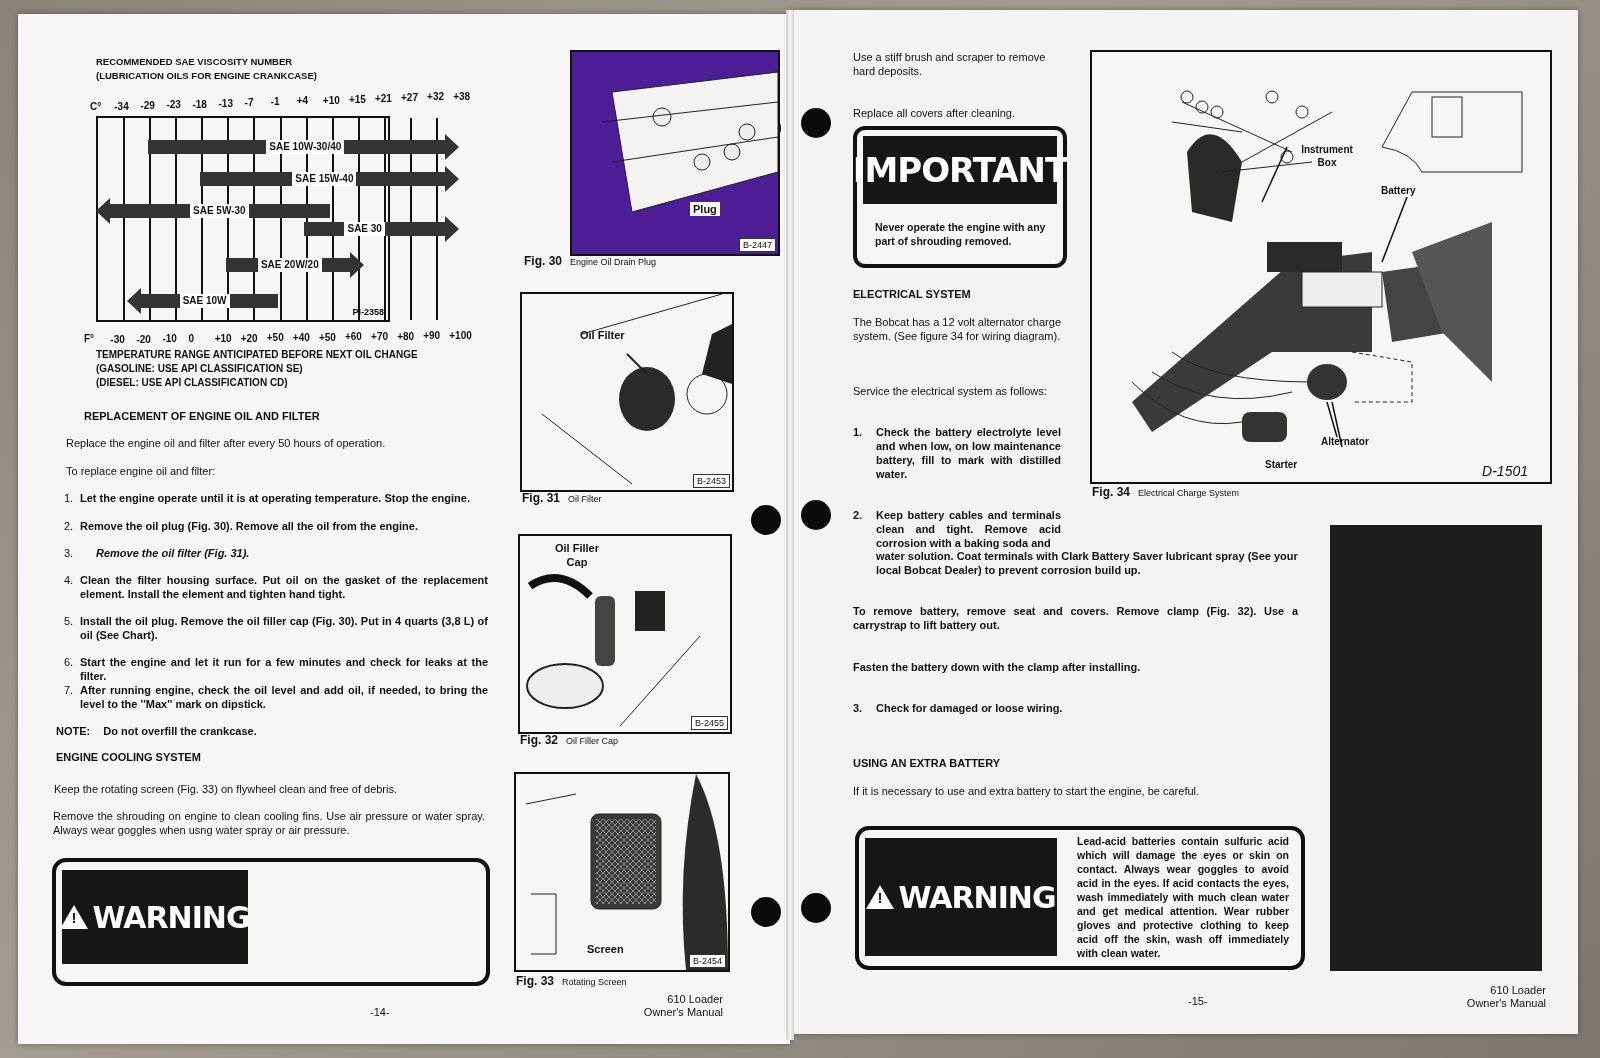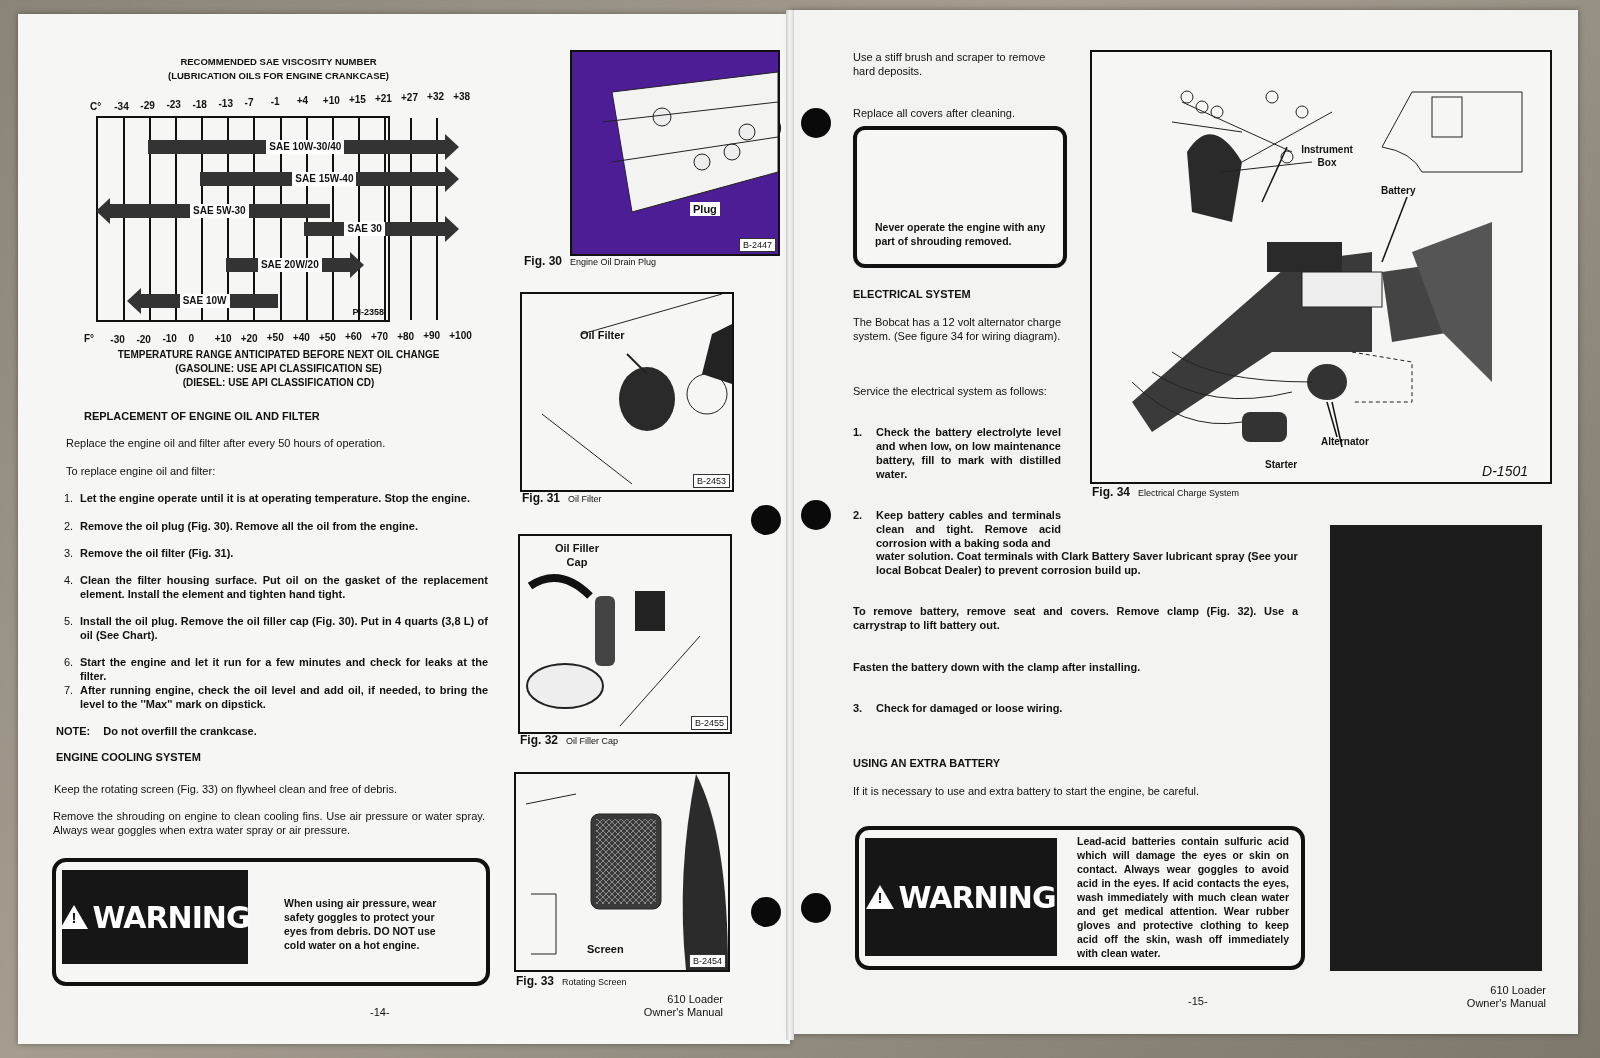--- a/index.html
+++ b/index.html
@@ -11,21 +11,21 @@
   #page-right{left:790px;top:10px;width:788px;height:1024px;background:#f3f3f1;}
   .spine{position:absolute;left:786px;top:10px;width:8px;height:1030px;
          background:linear-gradient(90deg,#cfcfcc,#f5f5f3,#d5d5d2);}
   .hole{position:absolute;width:30px;height:30px;border-radius:50%;background:#0a0a0a;}
   .abs{position:absolute;}
   .txt{font-size:11px;line-height:14px;}
   .bold{font-weight:bold;}
   .h{font-size:11px;font-weight:bold;}
   .just{text-align:justify;}
   
-  .chart-title{font-size:9.5px;font-weight:bold;text-align:center;line-height:14px;}
+  .chart-title{font-size:9.5px;font-weight:bold;text-align:left;line-height:14px;}
   .tick{position:absolute;font-size:10px;font-weight:bold;white-space:nowrap;}
   .grid{position:absolute;left:96px;top:116px;width:294px;height:206px;border:2px solid #111;box-sizing:border-box;}
   .gline{position:absolute;top:0;bottom:0;width:2px;background:#111;}
   .bar{position:absolute;height:14px;background:#333;}
   .bar .lbl{position:absolute;top:0;background:#fff;font-size:10px;font-weight:bold;padding:0 3px;line-height:14px;white-space:nowrap;}
   .ar-r{position:absolute;top:-6px;width:0;height:0;border-top:13px solid transparent;border-bottom:13px solid transparent;border-left:14px solid #333;}
   .ar-l{position:absolute;top:-6px;width:0;height:0;border-top:13px solid transparent;border-bottom:13px solid transparent;border-right:14px solid #333;}
   
   .fig{position:absolute;border:2px solid #111;background:#f6f6f4;overflow:hidden;}
   .figcap{position:absolute;font-size:9px;white-space:nowrap;}
@@ -153,21 +153,21 @@
     <div class="abs txt bold" style="top: 0px; left: 0px; width: 425px;">
       <span class="abs" style="font-weight: normal;">1.</span>
       <div class="abs just" style="left: 16px; width: 408px;">Let the engine operate until it is at operating temperature. Stop the engine.</div>
     </div>
     <div class="abs txt bold" style="top: 28px; left: 0px; width: 425px;">
       <span class="abs" style="font-weight: normal;">2.</span>
       <div class="abs just" style="left: 16px; width: 408px;">Remove the oil plug (Fig. 30). Remove all the oil from the engine.</div>
     </div>
     <div class="abs txt bold" style="top: 55px; left: 0px; width: 425px;">
       <span class="abs" style="font-weight: normal;">3.</span>
-      <div class="abs just" style="left: 16px; width: 408px;">Remove the oil filter (Fig. 31).</div>
+      <div class="abs just" style="left: 32px; width: 408px; font-style: italic;">Remove the oil filter (Fig. 31).</div>
     </div>
     <div class="abs txt bold" style="top: 82px; left: 0px; width: 425px;">
       <span class="abs" style="font-weight: normal;">4.</span>
       <div class="abs just" style="left: 16px; width: 408px;">Clean the filter housing surface. Put oil on the gasket of the replacement element. Install the element and tighten hand tight.</div>
     </div>
     <div class="abs txt bold" style="top: 123px; left: 0px; width: 425px;">
       <span class="abs" style="font-weight: normal;">5.</span>
       <div class="abs just" style="left: 16px; width: 408px;">Install the oil plug. Remove the oil filler cap (Fig. 30). Put in 4 quarts (3,8 L) of oil (See Chart).</div>
     </div>
     <div class="abs txt bold" style="top: 164px; left: 0px; width: 425px;">
@@ -180,28 +180,27 @@
     </div>
   </div>
 
 <div class="abs txt bold" style="left:56px;top:724px;">
   <span>NOTE:</span>
   <span style="margin-left:10px;">Do not overfill the crankcase.</span>
 </div>
 
 <div class="abs h" style="left:56px;top:751px;">ENGINE COOLING SYSTEM</div>
 <div class="abs txt" style="left:54px;top:782px;">Keep the rotating screen (Fig. 33) on flywheel clean and free of debris.</div>
-<div class="abs txt just" style="left:53px;top:809px;width:432px;">Remove the shrouding on engine to clean cooling fins. Use air pressure or water spray. Always wear goggles when extra water spray or air pressure.</div>
+<div class="abs txt just" style="left:53px;top:809px;width:432px;">Remove the shrouding on engine to clean cooling fins. Use air pressure or water spray. Always wear goggles when usng water spray or air pressure.</div>
 
 <div class="warnbox" style="left:52px;top:858px;width:430px;height:120px;">
   <div class="warnblack" style="left:6px;top:8px;width:186px;height:94px;">
     <span class="tri"></span>
     <span class="warnword" style="font-size:30px;">WARNING</span>
   </div>
-  <div class="abs txt bold" style="left:228px;top:34px;width:170px;font-size:10.5px;line-height:14px;">When using air pressure, wear safety goggles to protect your eyes from debris. DO NOT use cold water on a hot engine.</div>
 </div>
 
 <div class="fig" style="left:522px;top:50px;width:206px;height:202px;background:#4c1d95;margin-left:48px;">
   <svg width="206" height="202" style="position:absolute;left:0;top:0">
     <polygon points="40,40 206,20 206,120 60,160" fill="#f3f3f1" stroke="#222"></polygon>
     <circle cx="90" cy="65" r="9" fill="#eee" stroke="#222"></circle>
     <circle cx="160" cy="100" r="8" fill="#eee" stroke="#222"></circle>
     <circle cx="130" cy="110" r="8" fill="#eee" stroke="#222"></circle>
     <circle cx="175" cy="80" r="8" fill="#eee" stroke="#222"></circle>
     <line x1="30" y1="70" x2="206" y2="50" stroke="#222"></line>
@@ -260,20 +259,23 @@
 <div class="abs txt" style="left:370px;top:1005px;">-14-</div>
 <div class="abs txt" style="left:620px;top:993px;width:103px;text-align:right;line-height:13px;">
   <div>610 Loader</div>
   <div>Owner's Manual</div>
 </div>
 
 <div class="abs txt" style="left:853px;top:50px;width:210px;">Use a stiff brush and scraper to remove hard deposits.</div>
 <div class="abs txt" style="left:853px;top:106px;">Replace all covers after cleaning.</div>
 
 <div class="warnbox" style="left:853px;top:126px;width:206px;height:134px;border-radius:12px;">
+  <div class="warnblack" style="left:6px;top:6px;width:194px;height:68px;">
+    <span class="warnword" style="font-size:34px;">IMPORTANT</span>
+  </div>
   <div class="abs txt bold" style="left:18px;top:90px;width:176px;font-size:10.5px;line-height:14px;">Never operate the engine with any part of shrouding removed.</div>
 </div>
 
 <div class="abs h" style="left:853px;top:288px;">ELECTRICAL SYSTEM</div>
 <div class="abs txt just" style="left:853px;top:315px;width:208px;">The Bobcat has a 12 volt alternator charge system. (See figure 34 for wiring diagram).</div>
 <div class="abs txt just" style="left:853px;top:384px;width:208px;">Service the electrical system as follows:</div>
 
 <div class="abs txt bold" style="left:853px;top:425px;">1.</div>
 <div class="abs txt bold just" style="left:876px;top:425px;width:185px;">Check the battery electrolyte level and when low, on low maintenance battery, fill to mark with distilled water.</div>
 

